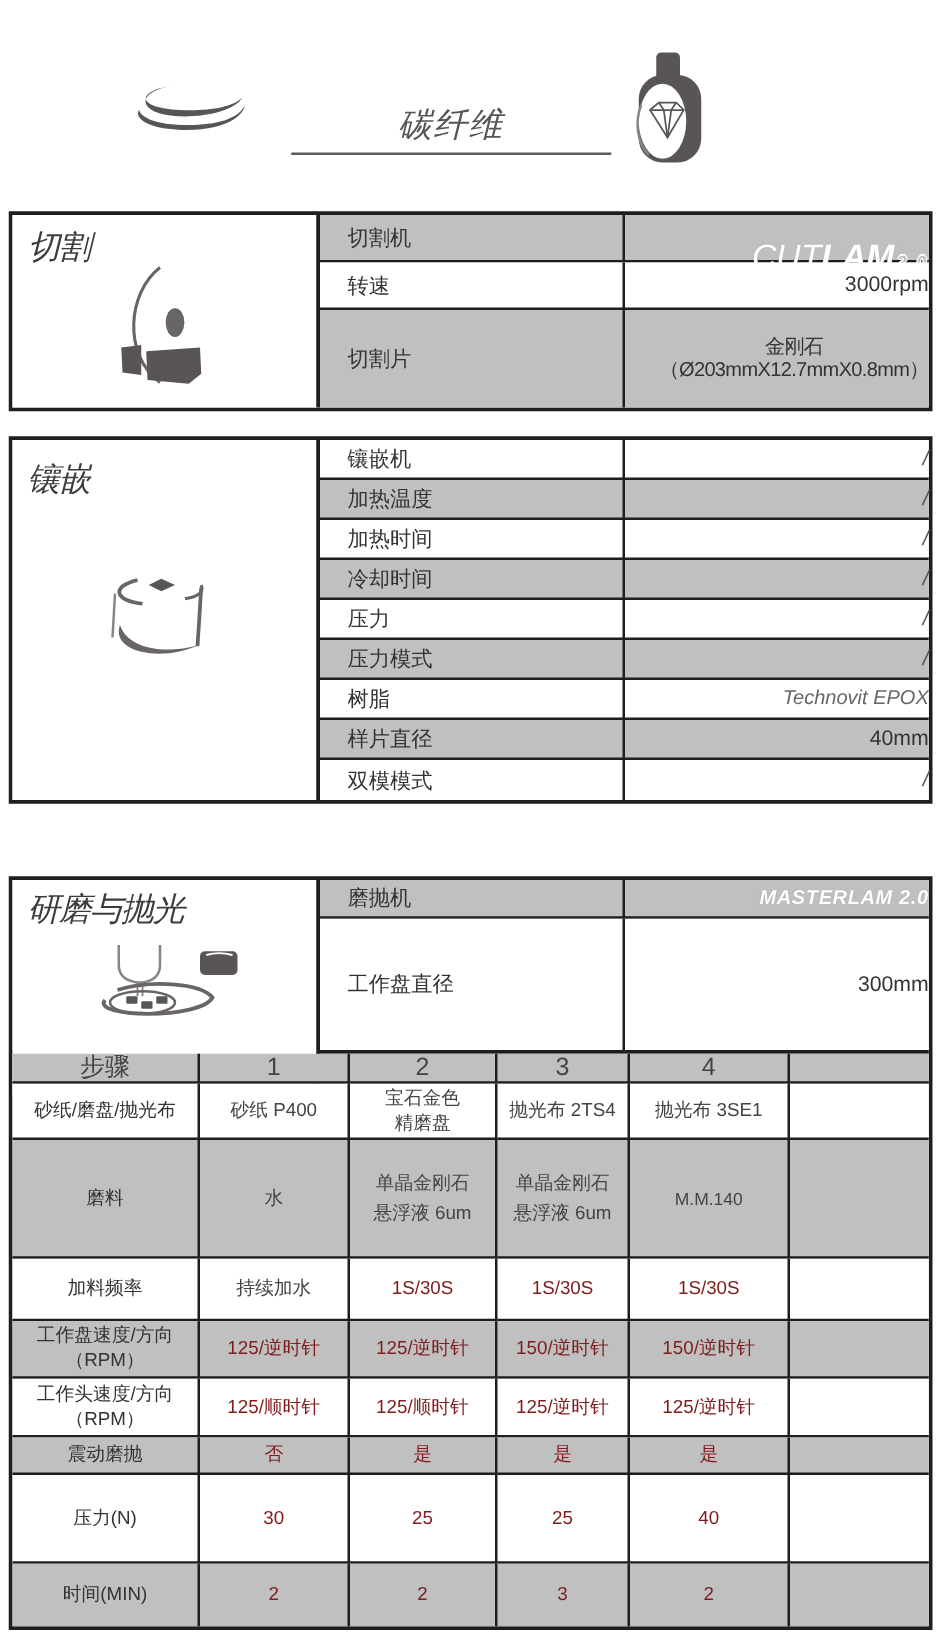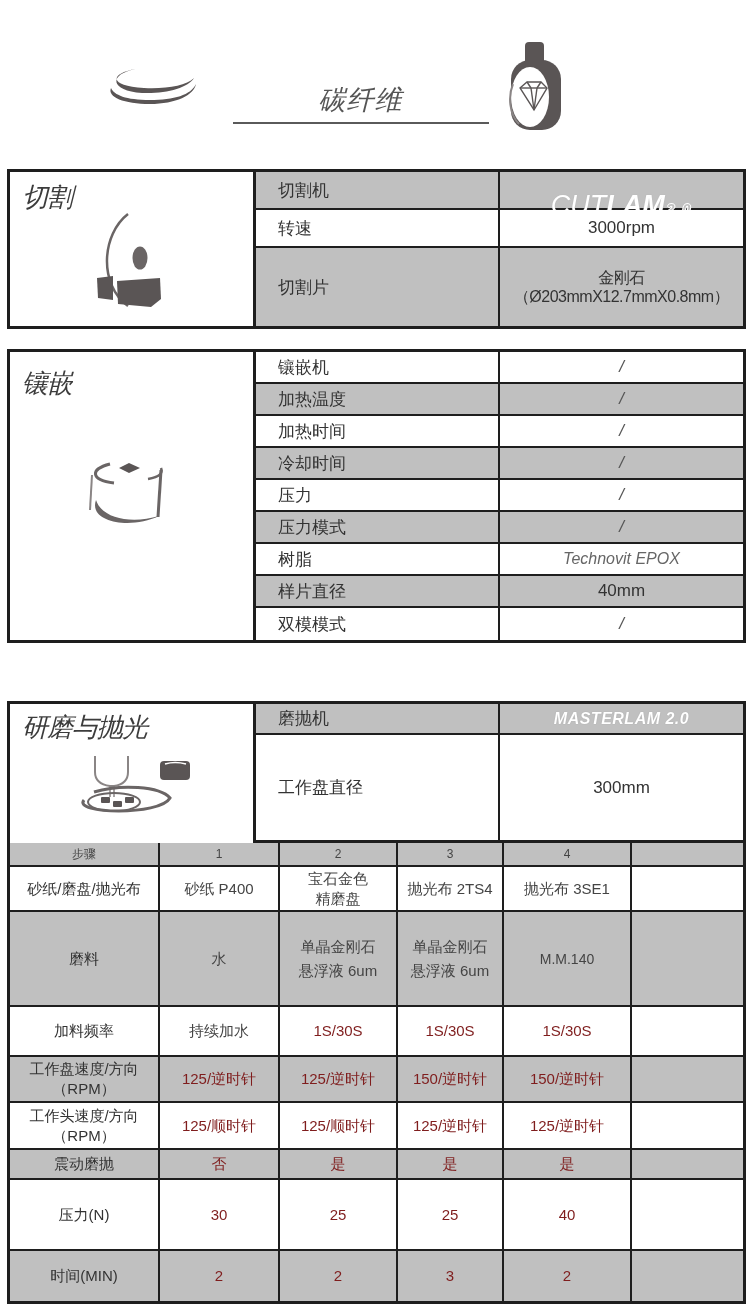--- a/index.html
+++ b/index.html
@@ -32,21 +32,21 @@
     }
     .rgrid {
       position: absolute; left: 246px; top: 0; right: 0;
       display: grid; grid-template-columns: 244px 1fr;
     }
     .cell {
       box-sizing: border-box; border-bottom: 2px solid #1e1e1e;
       display: flex; align-items: center; font-size: 17px; color: #333;
     }
     .cell.lbl { padding-left: 22px; border-right: 2px solid #1e1e1e; }
-    .cell.val { justify-content: center; text-align: center; white-space: pre-line; }
+    .cell.val { justify-content: flex-end; text-align: center; white-space: pre-line; }
     .cell.last { border-bottom: none; }
     .g { background: #c0c0c0; }
     .w { background: #ffffff; }
     .slash { font-style: italic; color: #555; font-size: 17px; }
     .epox { font-style: italic; color: #666; font-size: 16px; }
     .blade { font-size: 16px; line-height: 19px; letter-spacing: -0.5px; }
 
     .logo-cut { font-size: 27px; font-style: italic; color: #fff; letter-spacing: 0px;
       text-shadow: 0 0 1px #aaa; }
     .logo-cut .lt { font-weight: normal; }
@@ -60,21 +60,21 @@
     .steps { position: absolute; left: 0; top: 139px; border-collapse: separate; border-spacing: 0; table-layout: fixed; width: 733px; }
     .steps td {
       box-sizing: border-box; border-right: 2px solid #1e1e1e; border-bottom: 2px solid #1e1e1e;
       text-align: center; vertical-align: middle; padding: 0; font-size: 15px; color: #444;
       white-space: pre-line; line-height: 20px;
     }
     .steps td:last-child { border-right: none; }
     .steps tr:last-child td { border-bottom: none; }
     .steps td.rl { color: #333; }
     .steps td.v { color: #7f1d1d; }
-    .steps tr.hd td { font-size: 12px; color: #444; }
+    .steps tr.hd td { font-size: 20px; color: #444; }
   </style>
 </head>
 <body>
 
 <div class="abs" style="left:0;top:0;width:750px;height:150px;">
   <svg class="abs" style="left:104px;top:64px;" width="96" height="44" viewBox="0 0 96 44">
     <path d="M32 5 C 6 9, 4 22, 40 24 C 62 25, 82 22, 90 14 C 84 24, 62 30, 38 29 C 6 27, 4 10, 32 5 Z" fill="#5a5555"></path>
     <path d="M7 24 C 3 33, 20 40, 46 40 C 72 40, 90 31, 92 20 C 87 31, 70 36, 46 36 C 22 36, 10 31, 7 24 Z" fill="#5a5555"></path>
   </svg>
   <div class="hdr-title">碳纤维</div>

